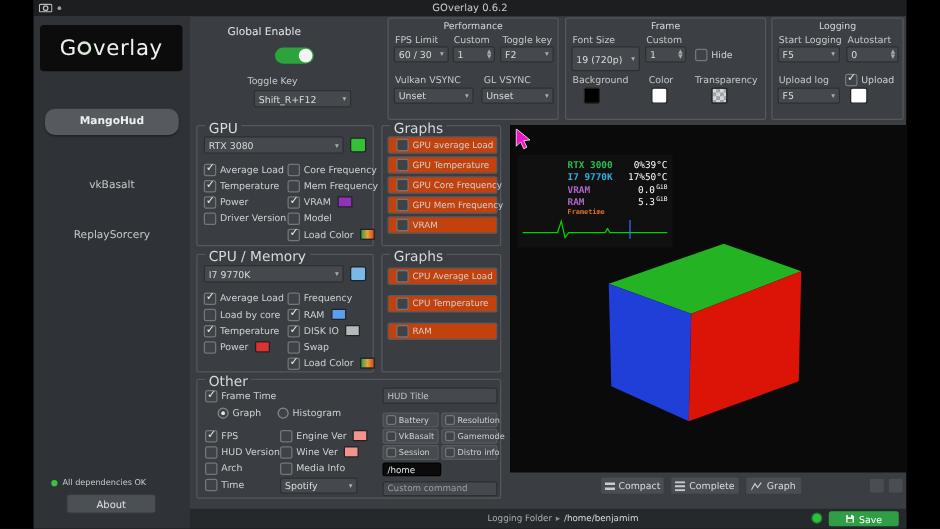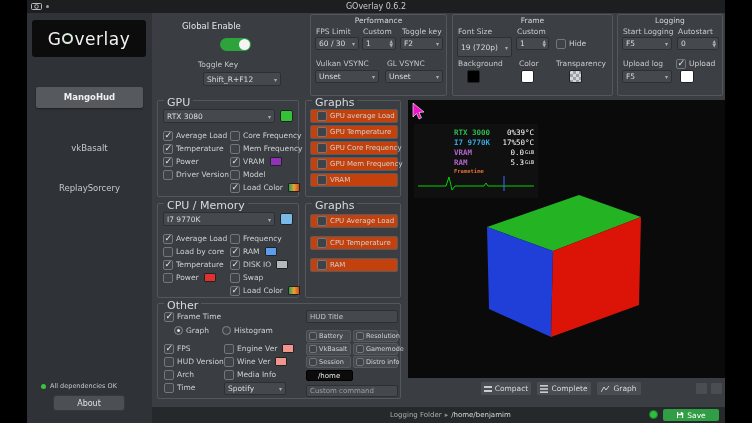--- a/index.html
+++ b/index.html
@@ -6,21 +6,21 @@
   body { background:#000; font-family:"DejaVu Sans","Liberation Sans",sans-serif; }
   .stage { position:relative; width:752px; height:423px; background:#000; overflow:hidden; }
   .app { position:absolute; left:27px; top:0; width:698px; height:423px; background:#3a3e42; }
   .titlebar { position:absolute; left:0; top:0; width:698px; height:13px; background:#1c1e20; display:flex; align-items:center; justify-content:center; }
   .title { font-size:8px; color:#c9ccce; }
   .tb-icons { position:absolute; left:4px; top:2px; display:flex; gap:4px; align-items:center; }
   .sidebar { position:absolute; left:0; top:13px; width:125px; height:410px; background:#2f3337; }
   .logo { position:absolute; left:5px; top:7px; width:114px; height:37px; background:#0c0c0c; border-radius:3px; color:#f2f2f2; display:flex; align-items:center; justify-content:center; font-size:17px; letter-spacing:.5px; }
   .logo-o { width:11px; height:11px; border:2.5px solid #d9ead9; border-radius:50%; display:inline-block; margin:0 1px; }
   .side-item { position:absolute; left:0; width:125px; text-align:center; font-size:8.5px; color:#c6c9cb; }
-  .side-item.selected { left:9px; width:107px; height:21px; line-height:21px; background:#56595d; border-radius:2px; color:#eef0f1; font-weight:bold; box-shadow:0 1px 2px rgba(0,0,0,.4); }
+  .side-item.selected { left:9px; width:107px; height:21px; line-height:21px; background:#56595d; border-radius:8px; color:#eef0f1; font-weight:bold; box-shadow:0 1px 2px rgba(0,0,0,.4); }
   .dep-status { position:absolute; left:14px; top:369px; display:flex; align-items:center; gap:4px; font-size:6.5px; color:#c6c9cb; }
   .dep-dot { width:5px; height:5px; border-radius:50%; background:#3ec23e; }
   .btn { background:#4b5055; border:1px solid #35383c; border-radius:3px; color:#dfe1e3; font-size:8px; display:flex; align-items:center; justify-content:center; }
   .about-btn { position:absolute; left:26px; top:382px; width:72px; height:16px; }
   .lbl { position:absolute; font-size:7.5px; color:#c6c9cb; white-space:nowrap; }
   .panel { position:absolute; background:#3c4045; border:1px solid #54585d; border-radius:2px; }
   .panel-title { position:absolute; left:0; top:1px; width:100%; text-align:center; font-size:7.5px; color:#d5d7d9; }
   .panel .lbl { position:absolute; }
   .group { position:absolute; border:1px solid #54585d; border-radius:2px; }
   .group-label { position:absolute; top:-5px; left:6px; background:#3a3e42; padding:0 3px; font-size:11px; color:#d8dadc; }
@@ -41,27 +41,27 @@
   .flags { position:absolute; display:grid; grid-template-columns:45px 45px; gap:1px 2px; }
   .flags .cb-row { background:#474b50; border:1px solid #575b60; border-radius:2px; height:12px; padding:0 2px; gap:2px; margin:0; }
   .flags .cb { width:8px; height:8px; }
   .flags .cb-label { font-size:6.5px; }
   .radio { width:9px; height:9px; border-radius:50%; border:1px solid #85898d; background:#3f4347; position:relative; flex:0 0 auto; }
   .radio.on::after { content:""; position:absolute; left:2px; top:2px; width:3px; height:3px; border-radius:50%; background:#d9f2d9; }
   .toggle { position:absolute; width:31px; height:13px; border-radius:7px; background:#6a6f74; }
   .toggle.on { background:#2ca33b; }
   .toggle-knob { position:absolute; right:1px; top:1px; width:11px; height:11px; border-radius:50%; background:#f4f4f4; }
   .input { position:absolute; background:#45494e; border:1px solid #2d3033; border-radius:2px; color:#c4c7ca; font-size:7px; padding:0 3px; font-family:inherit; }
-  .home-box { position:absolute; background:#0b0b0b; border:1px solid #000; border-radius:2px; color:#e6e8ea; font-size:7px; display:flex; align-items:center; padding:0 11px; }
+  .home-box { position:absolute; background:#0b0b0b; border:1px solid #000; border-radius:2px; color:#e6e8ea; font-size:7px; display:flex; align-items:center; padding:0 3px; }
   .checker { background:
     linear-gradient(45deg,#9aa0a4 25%,transparent 25%,transparent 75%,#9aa0a4 75%) 0 0/6px 6px,
     linear-gradient(45deg,#9aa0a4 25%,#d6d8da 25%,#d6d8da 75%,#9aa0a4 75%) 3px 3px/6px 6px; }
   .preview { position:absolute; left:381px; top:100px; width:317px; height:278px; background:#0a0a0a; }
   .hud { position:absolute; left:6px; top:24px; width:124px; background:rgba(18,18,18,.78); padding:3px 4px 2px; font-family:"DejaVu Sans Mono","Liberation Mono",monospace; }
-  .hud-row { display:flex; align-items:center; height:10px; font-size:7.5px; color:#fff;padding-left:36px; }
+  .hud-row { display:flex; align-items:flex-start; height:10px; font-size:7.5px; color:#fff;padding-left:36px; }
   .hud-k { width:46px; font-weight:bold; }
   .hud-v1 { width:28px; text-align:right; }
   .hud-v2 { flex:1; text-align:right; }
   .hud-unit { font-size:5px; margin-left:1px; }
   .fps-row { height:13px; }
   .fps-big { font-size:12px; margin-left:2px; }
   .fps-mid { margin-left:auto; font-size:9px; }
   .ft-label { font-size:5.5px; height:7px; font-weight:bold; }
   .pv-btn { position:absolute; height:15px; display:flex; align-items:center; justify-content:center; gap:3px; background:#4a4e53; border:1px solid #3a3d41; border-radius:2px; color:#d9dbdd; font-size:7.5px; }
   .sq-btn { position:absolute; width:13px; height:13px; background:#4a4e53; border:1px solid #3a3d41; border-radius:2px; }

